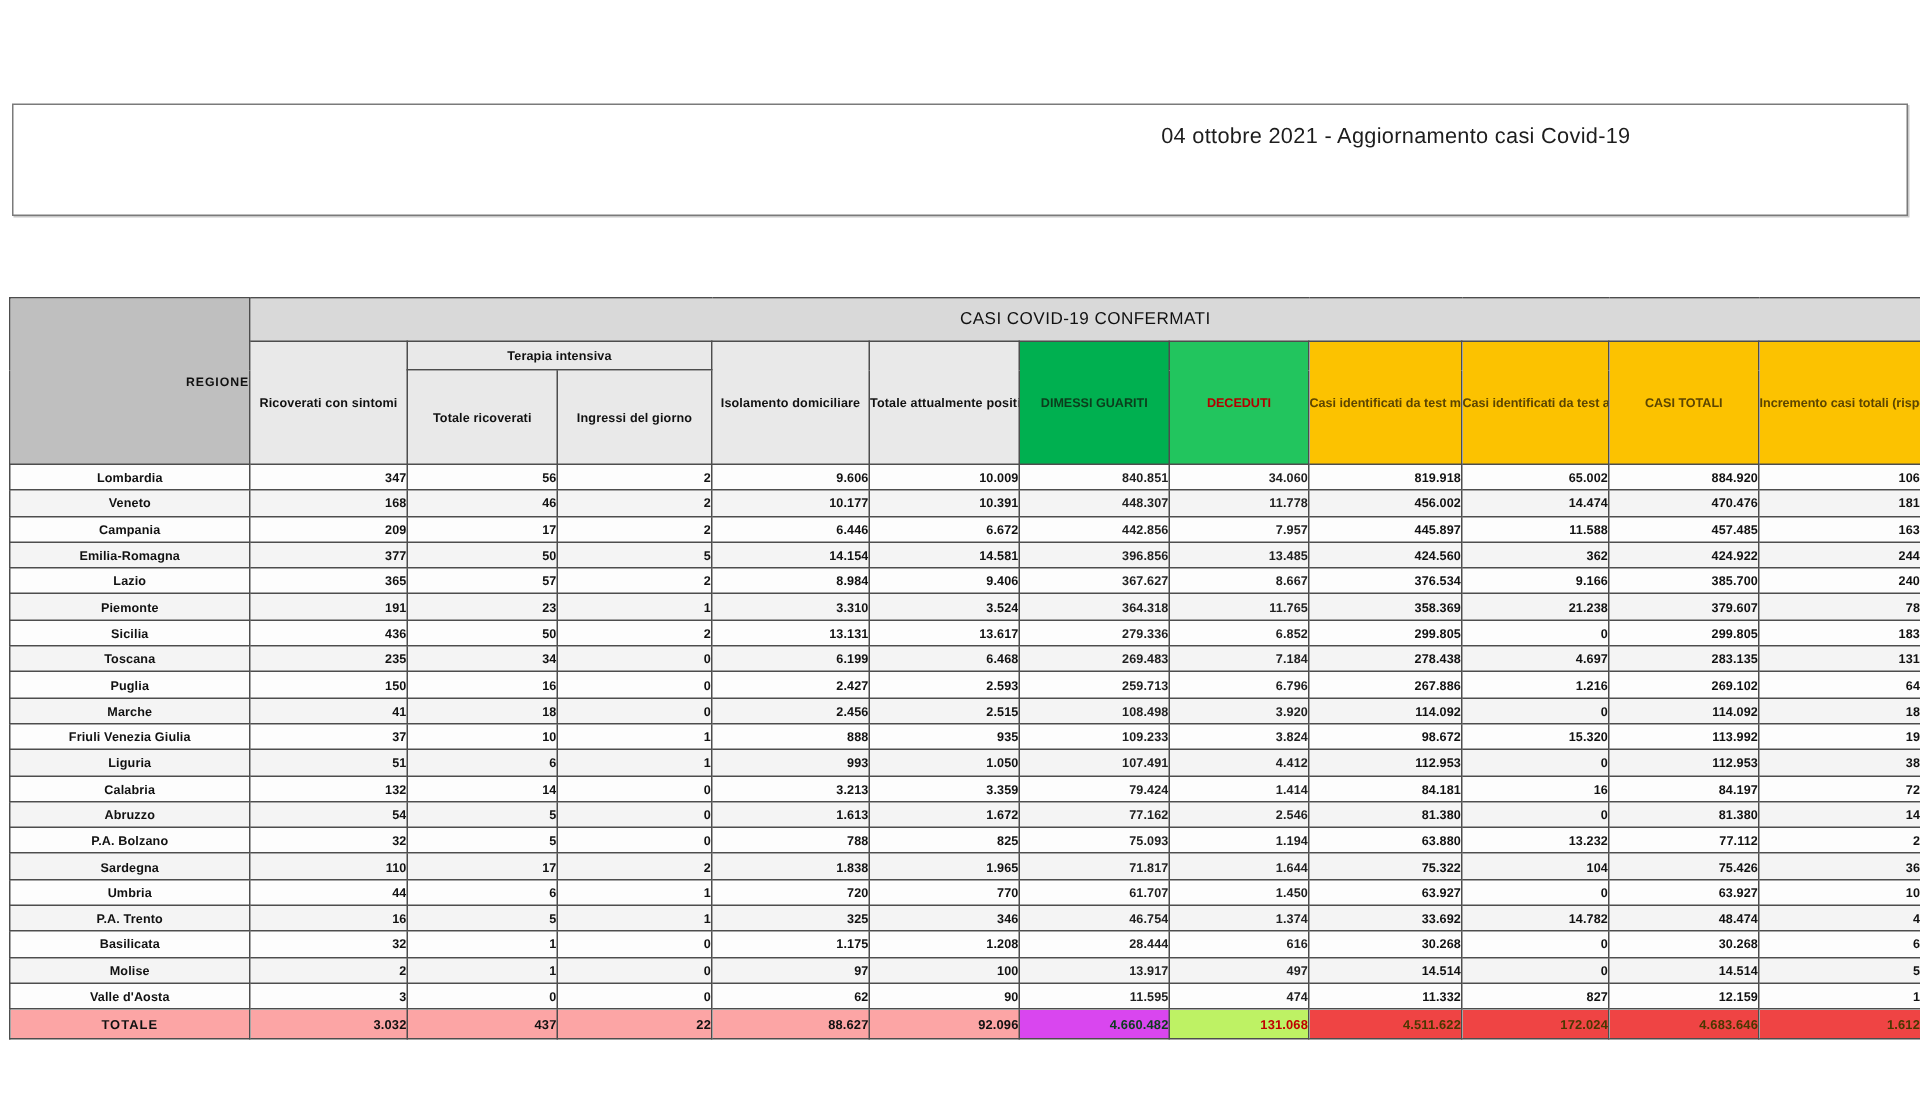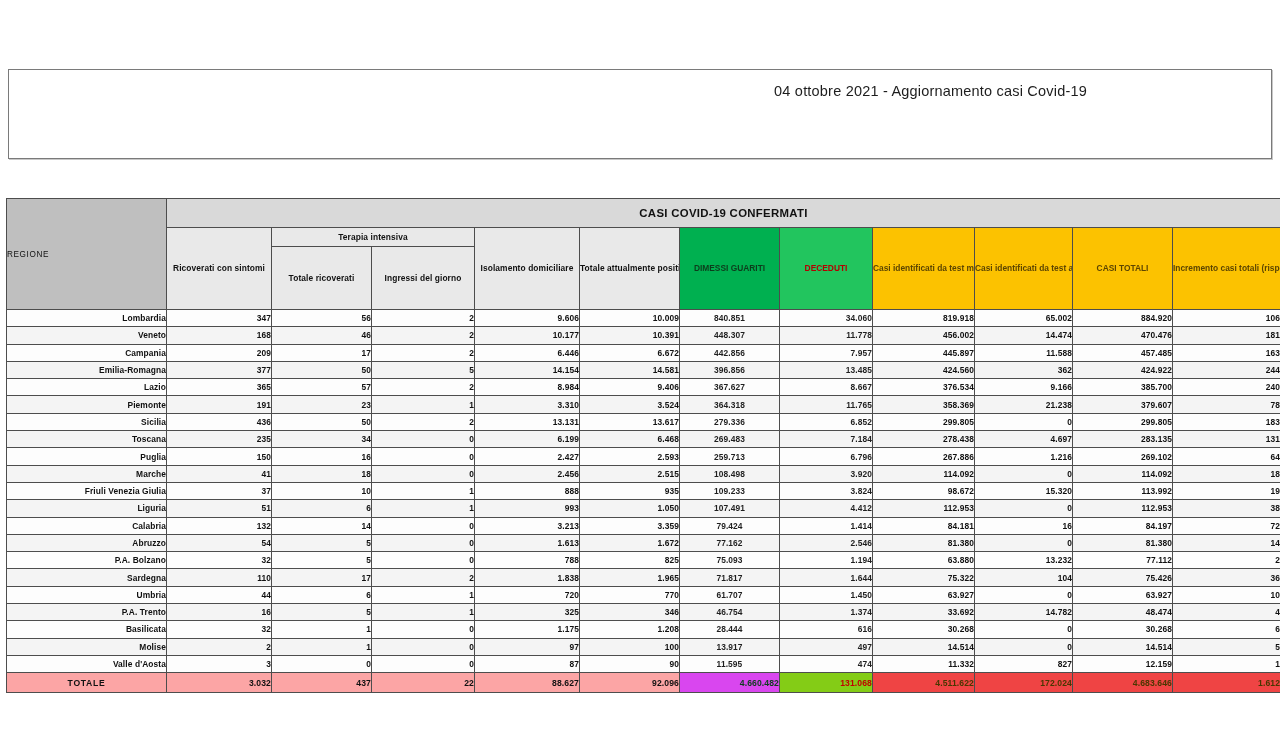--- a/index.html
+++ b/index.html
@@ -16,21 +16,21 @@
     color: #1a1a1a;
     position: relative;
   }
 
   
   .title-banner {
     position: absolute;
     left: 8px;
     top: 69px;
     width: 1264px;
-    height: 90px;
+    height: 75px;
     border: 1px solid #7a7a7a;
     box-sizing: border-box;
     background: #ffffff;
     box-shadow: 1px 1px 0 #c8c8c8;
   }
   .title-line {
     position: absolute;
     right: 14px;
     white-space: nowrap;
     font-size: 14.5px;
@@ -65,29 +65,29 @@
     background: #e2e2e2;
     font-weight: bold;
     text-align: center;
     vertical-align: middle;
     line-height: 1.25;
     font-size: 8.4px;
     letter-spacing: 0.1px;
   }
   .hdr-region {
     background: #bfbfbf;
-    font-weight: normal;
-    text-align: left;
+    font-weight: bold;
+    text-align: right;
     vertical-align: middle;
     font-size: 8.2px;
     letter-spacing: 0.6px;
   }
   .hdr-banner {
     background: #d9d9d9;
-    font-weight: bold;
+    font-weight: normal;
     vertical-align: middle;
     font-size: 11.4px;
     letter-spacing: 0.3px;
     height: 28px;
   }
   .hdr-green {
     background: #00b050;
     font-weight: bold;
     text-align: center;
     vertical-align: middle;
@@ -112,21 +112,21 @@
     line-height: 1.25;
     color: #5c4500;
     font-size: 8.4px;
   }
   .hdr-sub {
     background: #e9e9e9;
   }
 
   
   td.region {
-    text-align: right;
+    text-align: center;
     padding-left: 5px;
     font-weight: bold;
     font-size: 8.4px;
     background: #fdfdfd;
     letter-spacing: 0.1px;
   }
   td.num {
     text-align: right;
     padding-right: 5px;
     font-weight: bold;
@@ -140,24 +140,24 @@
     background: #fca5a5;
     font-weight: bold;
     font-size: 8.6px;
     height: 19px;
   }
   tr.total td.region {
     text-align: center;
     letter-spacing: 0.7px;
   }
   tr.total td.c-green { background: #d946ef; color: #0c3d1c; }
-  tr.total td.c-red   { background: #84cc16; color: #c00000; }
+  tr.total td.c-red   { background: #bef264; color: #c00000; }
   tr.total td.c-yellow{ background: #ef4444; color: #4a3700; }
 
-  tr.data td.c-green  { color: #1f1f1f; text-align: center; }
+  tr.data td.c-green  { color: #1f1f1f; }
   tr.data td.c-red    { color: #1f1f1f; }
 
   tbody tr { height: 17.3px; }
 </style>
 </head>
 <body>
 
 <div class="title-banner">
   <div class="title-line l1">04 ottobre 2021 - Aggiornamento casi Covid-19</div>
 </div>
@@ -479,21 +479,21 @@
           <td class="num c-yellow">14.514</td>
           <td class="num c-yellow">0</td>
           <td class="num c-yellow">14.514</td>
           <td class="num c-yellow">5</td>
         </tr>
         <tr class="data">
           <td class="region">Valle d'Aosta</td>
           <td class="num ">3</td>
           <td class="num ">0</td>
           <td class="num ">0</td>
-          <td class="num ">87</td>
+          <td class="num ">62</td>
           <td class="num ">90</td>
           <td class="num c-green">11.595</td>
           <td class="num c-red">474</td>
           <td class="num c-yellow">11.332</td>
           <td class="num c-yellow">827</td>
           <td class="num c-yellow">12.159</td>
           <td class="num c-yellow">1</td>
         </tr>
         <tr class="total">
           <td class="region">TOTALE</td>

